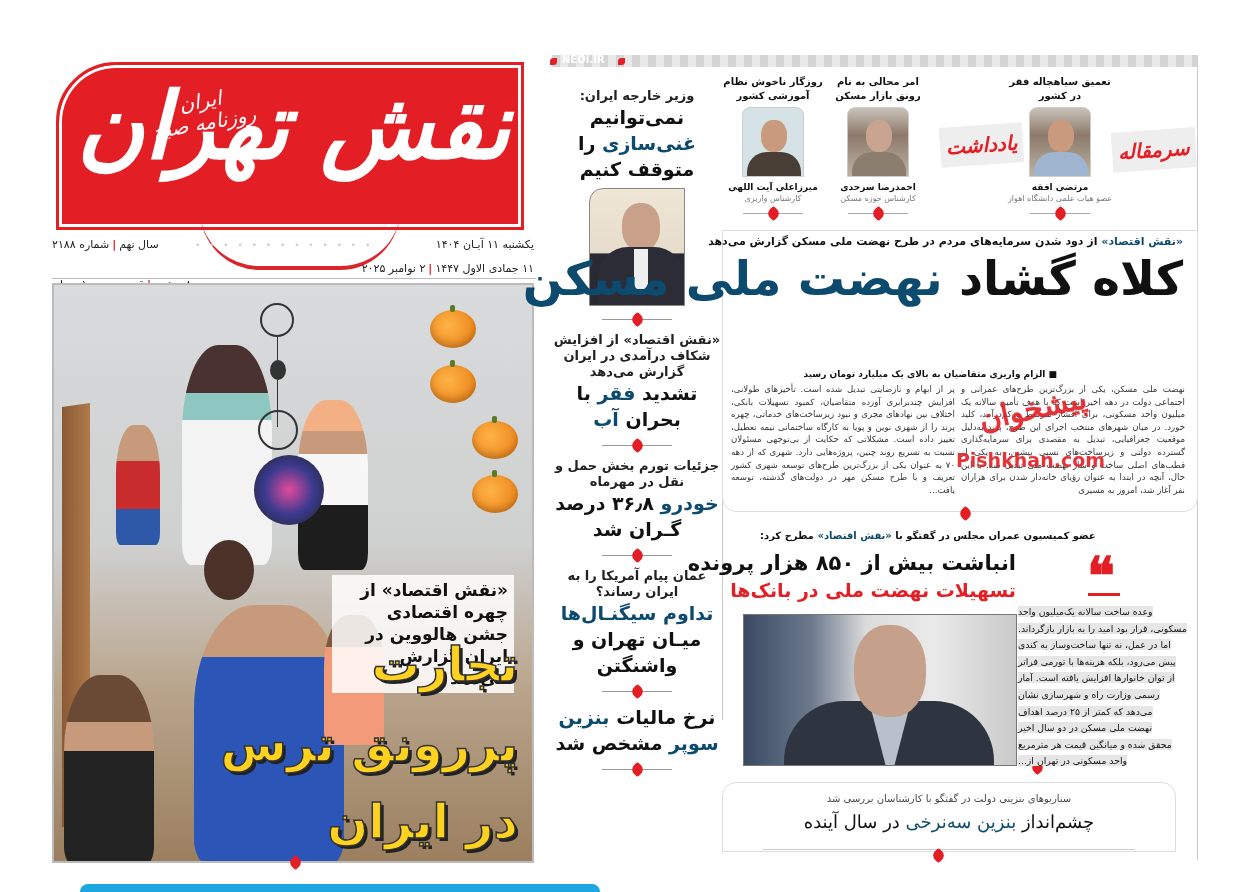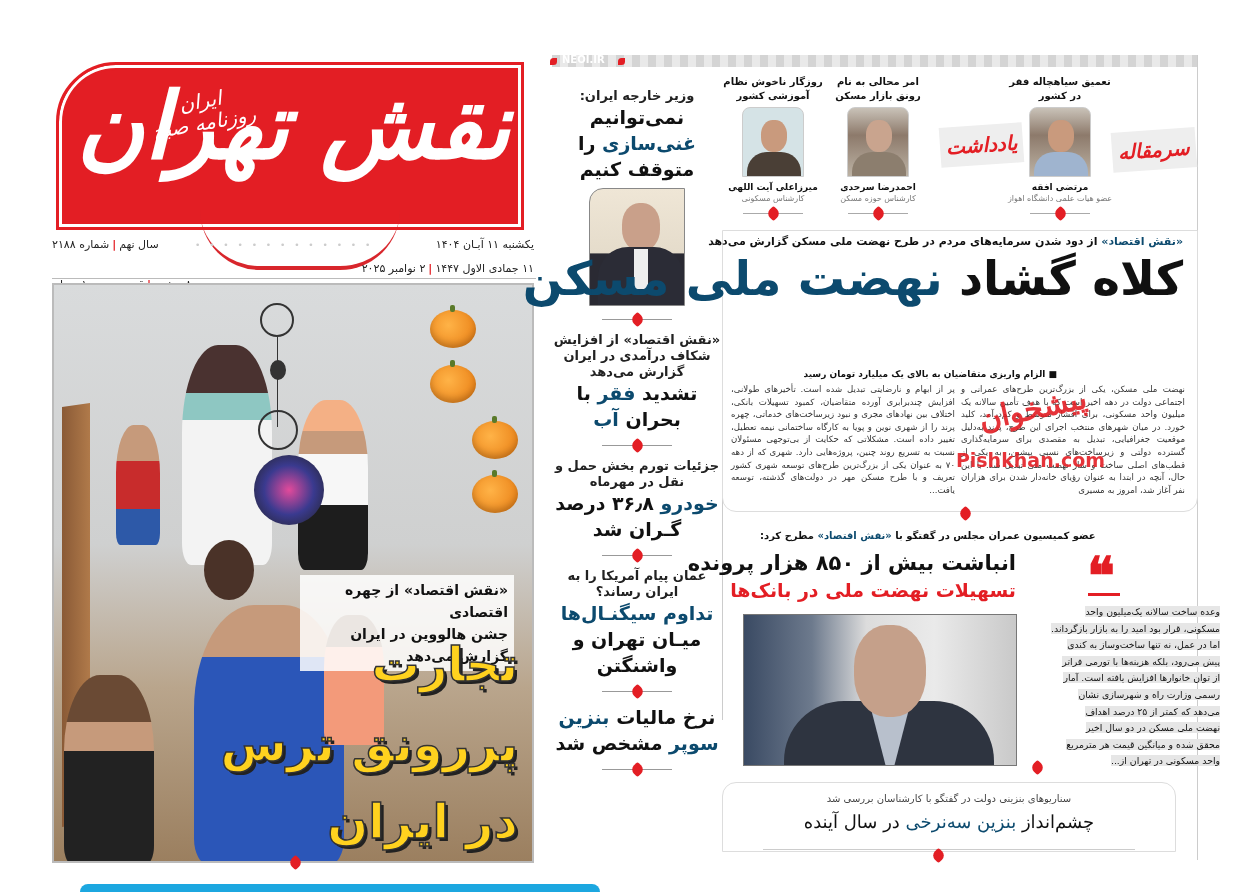--- a/index.html
+++ b/index.html
@@ -18,21 +18,21 @@
   .meta-dots { color: #ccc; letter-spacing: 3px; font-size: 9px; }
   .meta-sep { color: #e31e24; font-weight: bold; padding: 0 3px; }
 
   
   .hero { left: 52px; top: 283px; width: 482px; height: 580px; background: linear-gradient(180deg, #d9dbdc 0%, #cfd0d0 45%, #b9a58c 70%, #9b7f5f 100%); border: 2px solid #bbb; overflow: hidden; }
   .hero .kid { position: absolute; border-radius: 40% 40% 10% 10%; }
   .hero .pumpkin { position: absolute; width: 46px; height: 38px; border-radius: 50%; background: radial-gradient(circle at 40% 40%, #ffb347, #e77a10); box-shadow: inset 0 -4px 6px rgba(0,0,0,0.2); }
   .hero .pumpkin::after { content: ""; position: absolute; left: 20px; top: -5px; width: 5px; height: 7px; background: #5a7a2a; border-radius: 2px; }
   .hero .web { position: absolute; width: 34px; height: 34px; border: 2px solid #333; border-radius: 50%; }
   .hero .spider { position: absolute; width: 16px; height: 20px; background: #333; border-radius: 50%; }
-  .hero-kicker { position: absolute; right: 18px; top: 290px; width: 214px; background: rgba(255,255,255,0.85); padding: 4px 6px; font-size: 14px; font-weight: bold; line-height: 22px; text-align: right; }
+  .hero-kicker { position: absolute; right: 18px; top: 290px; width: 182px; background: rgba(255,255,255,0.85); padding: 4px 6px; font-size: 17px; font-weight: bold; line-height: 22px; text-align: right; }
   .hero-title { position: absolute; right: 14px; font-size: 48px; font-weight: bold; color: #ffd21f; -webkit-text-stroke: 1.5px #333; text-shadow: 3px 3px 0 #222; line-height: 1; white-space: nowrap; }
   .page-marker { position: absolute; width: 11px; height: 11px; background: #e31e24; transform: rotate(45deg); border-radius: 2px 6px 2px 6px; }
 
   
   .midcol { left: 552px; top: 88px; width: 170px; }
   .mid-kicker { font-size: 13px; font-weight: bold; text-align: center; line-height: 16px; color: #222; }
   .mid-title { font-size: 19px; font-weight: bold; text-align: center; line-height: 26px; }
   .mid-divider { position: relative; height: 14px; margin: 6px auto; width: 70px; }
   .mid-divider::before { content: ""; position: absolute; left: 0; right: 0; top: 7px; border-top: 1px solid #999; }
   .mid-divider .page-marker { left: 30px; top: 2px; }
@@ -68,21 +68,21 @@
   
   .intv-kicker { left: 760px; top: 530px; font-size: 10px; font-weight: bold; white-space: nowrap; }
   .intv-title1 { left: 740px; top: 549px; width: 276px; text-align: center; font-size: 21px; font-weight: bold; line-height: 28px; white-space: nowrap; }
   .intv-title2 { left: 740px; top: 576px; width: 276px; text-align: center; font-size: 19px; font-weight: bold; color: #e31e24; line-height: 28px; white-space: nowrap; }
   .intv-photo { left: 743px; top: 614px; width: 274px; height: 152px; border: 1px solid #777; background: linear-gradient(90deg, #3a4a63 0%, #6d7a8d 25%, #dcdcdc 45%, #eaeaea 70%, #c9c9c9 100%); overflow: hidden; }
   .intv-photo .face { position: absolute; left: 110px; top: 10px; width: 72px; height: 92px; border-radius: 45%; background: #c5a08a; }
   .intv-photo .suit { position: absolute; left: 40px; top: 86px; width: 210px; height: 80px; border-radius: 60px 60px 0 0; background: #2e3440; }
   .intv-photo .shirt { position: absolute; left: 126px; top: 90px; width: 40px; height: 62px; background: #b8c0cc; clip-path: polygon(0 0, 100% 0, 60% 100%, 40% 100%); }
   .quote-mark { left: 1087px; top: 556px; font-size: 52px; font-weight: bold; color: #e31e24; line-height: 40px; font-family: "DejaVu Serif", serif; }
   .quote-underline { left: 1088px; top: 593px; width: 32px; height: 3px; background: #e31e24; }
-  .quote-body { left: 1018px; top: 604px; width: 202px; font-size: 9.3px; line-height: 16.6px; text-align: right; }
+  .quote-body { left: 1018px; top: 604px; width: 202px; font-size: 9.3px; line-height: 16.6px; text-align: left; }
   .quote-body span { background: #e6e6e6; }
 
   
   .bottom-box { left: 722px; top: 782px; width: 454px; height: 70px; border: 1px solid #ddd; border-radius: 14px 14px 0 0; }
   .bb-kicker { position: absolute; left: 0; right: 0; top: 10px; text-align: center; font-size: 10px; color: #444; }
   .bb-title { position: absolute; left: 0; right: 0; top: 28px; text-align: center; font-family: "DejaVu Serif", serif; font-size: 18px; }
 
   .right-rule { left: 1197px; top: 55px; width: 1px; height: 805px; background: #ccc; }
   .bottom-banner { left: 80px; top: 884px; width: 520px; height: 14px; background: #1ca7e0; border-radius: 8px 8px 0 0; }
 </style>
@@ -183,21 +183,21 @@
     </div>
 </div>
 
 <div class="col-box" style="left:718px;">
   <div class="col-title">روزگار ناخوش نظام آموزشی کشور</div>
   <div class="col-photo" style="background:#d5e3e6;">
     <div class="face"></div>
     <div class="body" style="background:#4a3f36;"></div>
   </div>
   <div class="col-name">میرزاعلی آیت اللهی</div>
-  <div class="col-role">کارشناس مسکونی</div>
+  <div class="col-role">کارشناس واریزی</div>
   <div class="col-foot">
       <div class="page-marker"></div>
     </div>
 </div>
 
 <div class="abs midcol">
 
   <div>
     <div class="mid-kicker">وزیر خارجه ایران:</div>
     <div class="mid-title">

